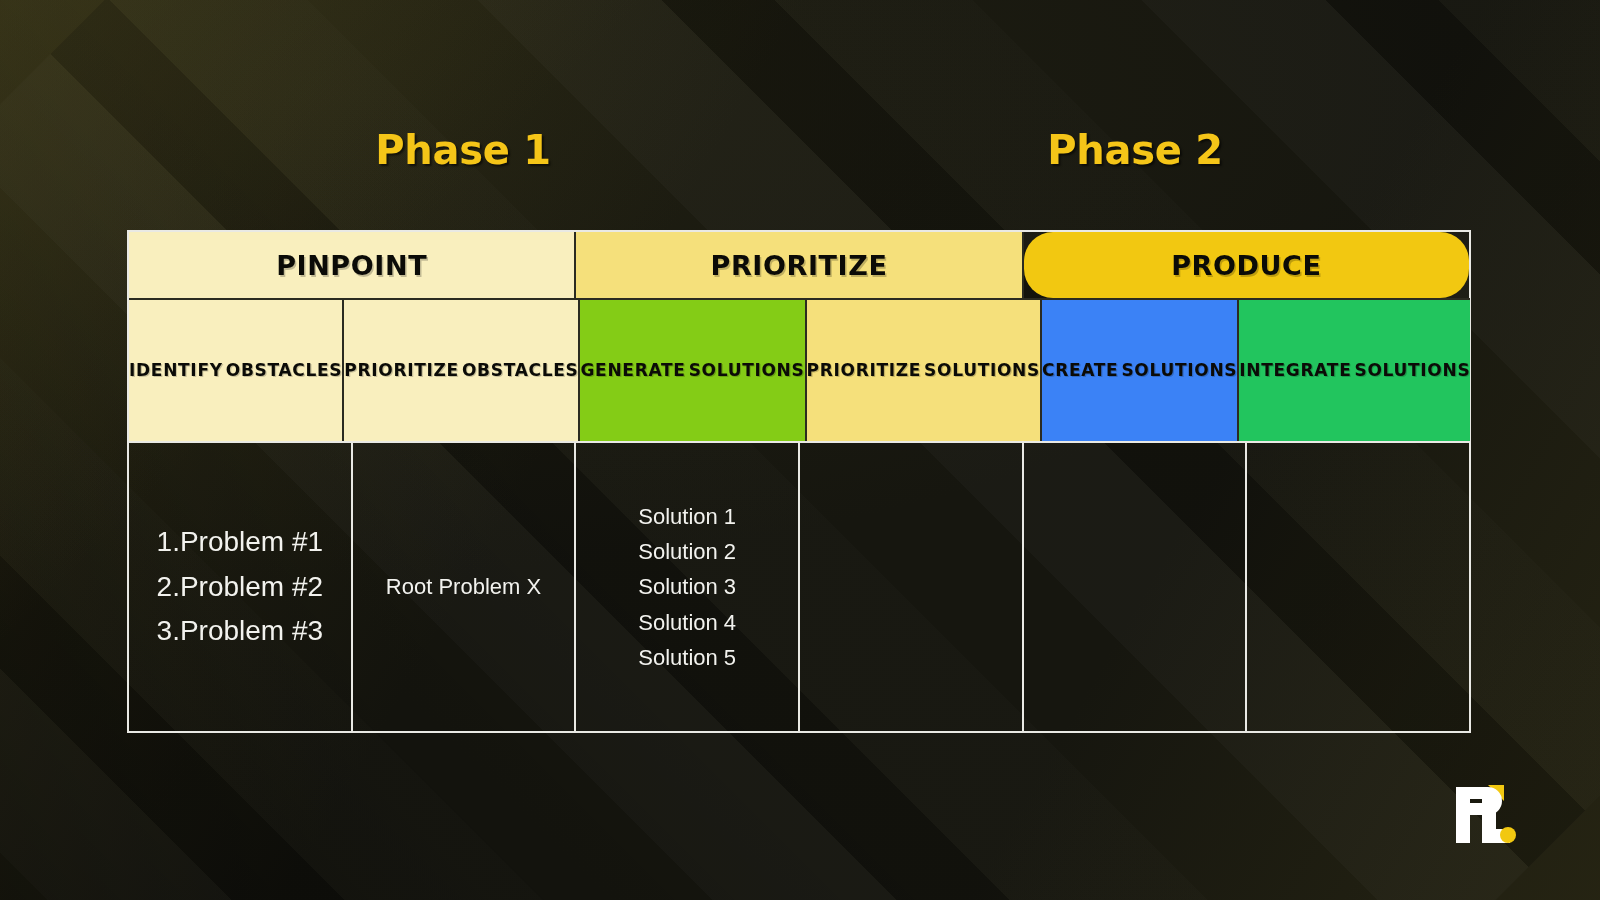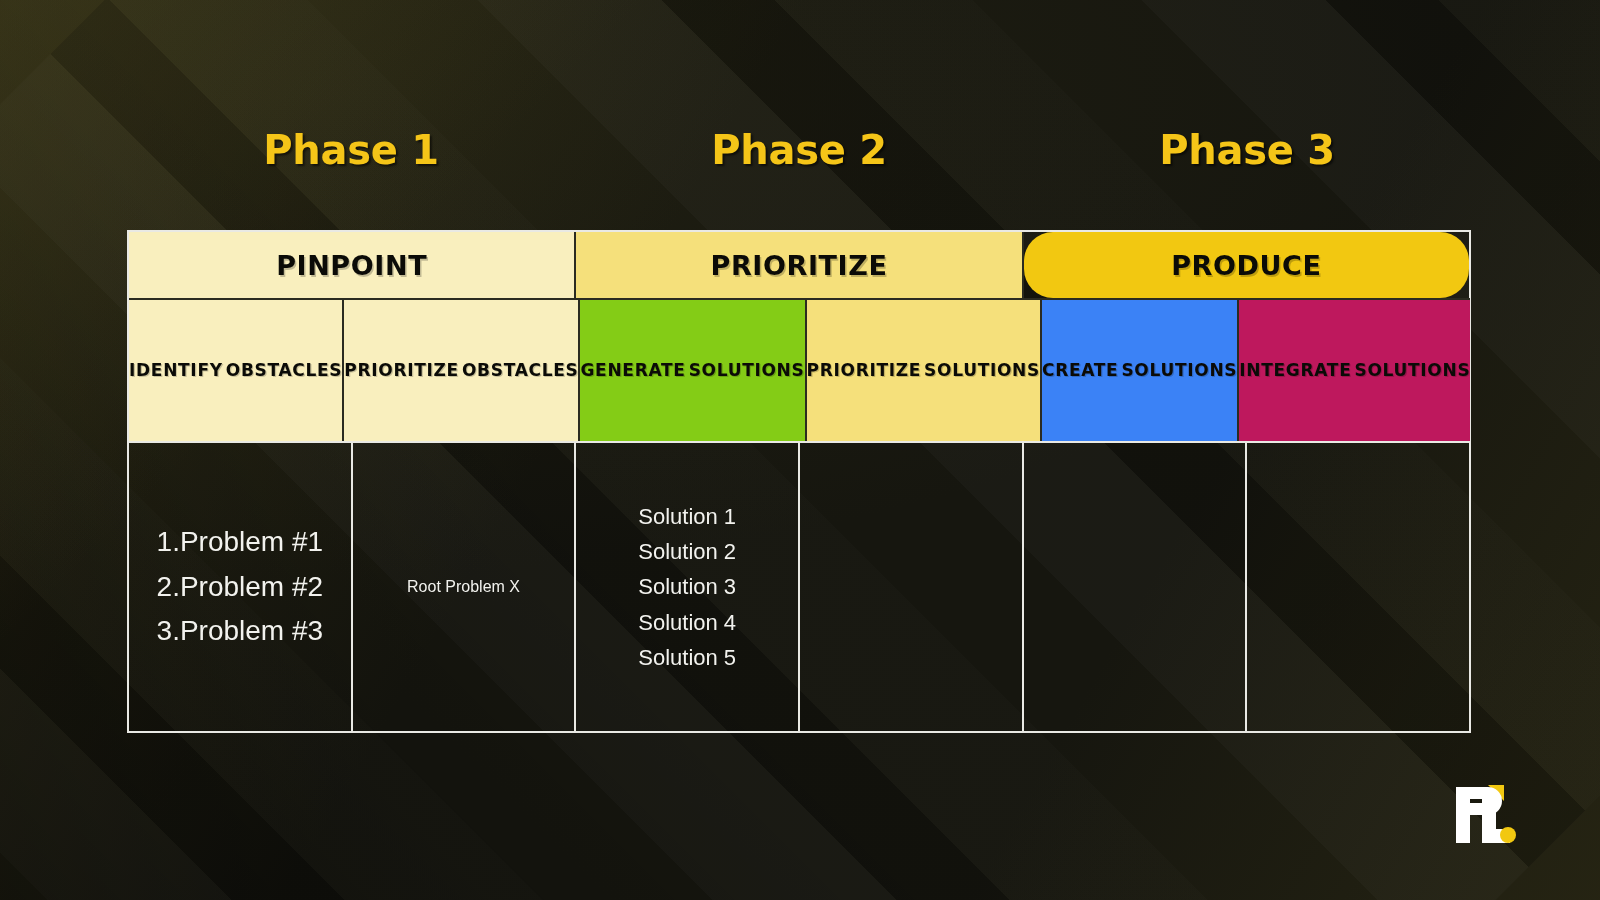--- a/index.html
+++ b/index.html
@@ -150,21 +150,21 @@
     color: #f2f2ee;
     font-size: 28px;
     line-height: 1.6;
     text-align: right;
   }
   .num-list li {
     white-space: nowrap;
   }
   .plain-text {
     color: #f2f2ee;
-    font-size: 16px;
+    font-size: 22px;
     text-align: center;
   }
   .sol-list {
     list-style: none;
     color: #f2f2ee;
     font-size: 22px;
     line-height: 1.6;
     text-align: right;
   }
 
@@ -182,21 +182,20 @@
 
 <div id="canvas">
 
   <div class="bg-layer"></div>
   <div class="bg-stripes"></div>
   <div class="bg-sheen"></div>
 
   <div class="phase-row">
     <div class="phase-label">Phase 1</div>
     <div class="phase-label">Phase 2</div>
-    <div class="phase-label">Phase 3</div>
   </div>
 
   <div class="matrix">
 
     <div class="row-phase-headers">
       <div class="phase-head-cell" style="flex:2 1 0;background:#F9EFBE;">
         <span>PINPOINT</span>
       </div>
       <div class="phase-head-cell" style="flex:2 1 0;background:#F5E07B;">
         <span>PRIORITIZE</span>
@@ -220,21 +219,21 @@
         <span>SOLUTIONS</span>
       </div>
       <div class="sub-head-cell" style="background:#F5E07B;">
         <span>PRIORITIZE</span>
         <span>SOLUTIONS</span>
       </div>
       <div class="sub-head-cell" style="background:#3b82f6;justify-content:flex-end;">
         <span>CREATE</span>
         <span>SOLUTIONS</span>
       </div>
-      <div class="sub-head-cell" style="background:#be185d;">
+      <div class="sub-head-cell" style="background:#22c55e;">
         <span>INTEGRATE</span>
         <span>SOLUTIONS</span>
       </div>
     </div>
 
     <div class="row-body">
 
       <div class="body-cell">
         <ul class="num-list">
           <li>1.Problem #1</li>

